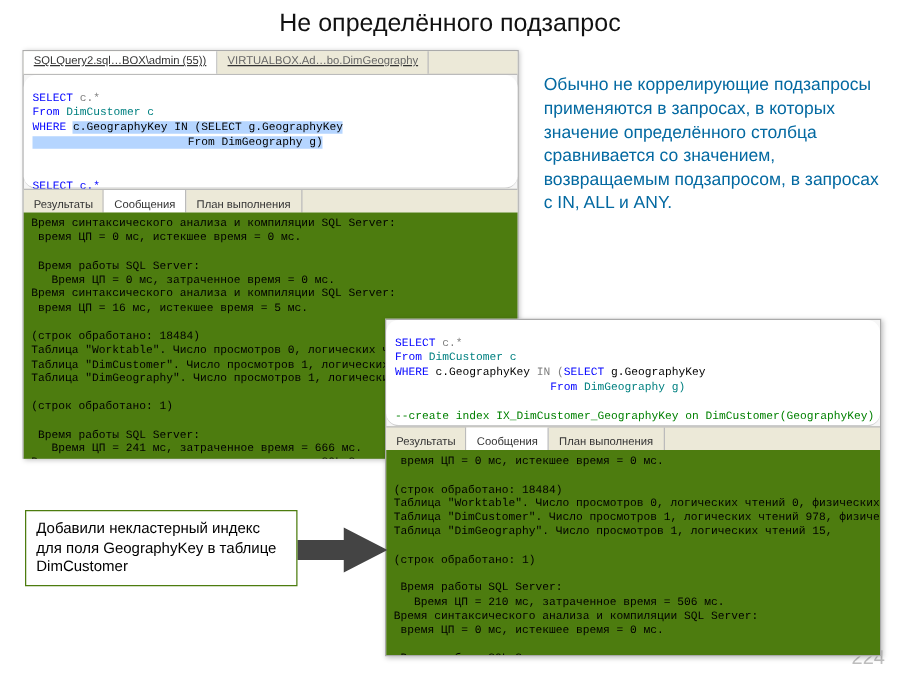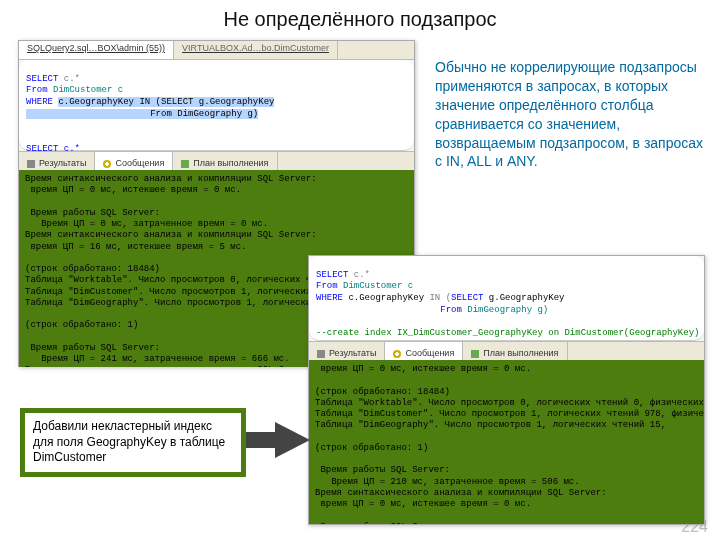--- a/index.html
+++ b/index.html
@@ -27,21 +27,21 @@
   }
   .paragraph {
     font-size: 14px;
     line-height: 1.35;
     color: #0369a1;
   }
   .desc1 { position: absolute; left: 435px; top: 58px; width: 270px; }
   .desc2 {
     position: absolute; left: 20px; top: 408px; width: 200px;
     font-size: 12px; line-height: 1.3;
-    background: #fff; border: 5px solid #4d7c0f;
+    background: #fff; border: 1px solid #4d7c0f;
     padding: 6px 8px; z-index: 4;
   }
   .arrow {
     position: absolute; left: 220px; top: 420px;
     width: 90px; height: 40px; z-index: 3;
   }
   .ssms-window {
     position: absolute;
     border: 1px solid #aaa;
     background: #f6f6f6;
@@ -69,21 +69,21 @@
   .kw { color:#0000ff; }
   .obj { color:#008080; }
   .func { color:#808080; }
   .comment { color:#008000; }
   .sel { background:#b5d5ff; }
   .resulttabs {
     display:flex; height:18px; background:#ece9d8;
     font-family: Tahoma, sans-serif; font-size:9px; color:#333;
     border-top:1px solid #bbb;
   }
-  .rtab { padding:2px 8px; border-right:1px solid #bbb; display:flex; align-items:flex-end; gap:4px;}
+  .rtab { padding:2px 8px; border-right:1px solid #bbb; display:flex; align-items:center; gap:4px;flex-direction:column;}
   .rtab.active { background:#fff; }
   .ico { width:8px; height:8px; display:inline-block; }
   .ico.grid { background:linear-gradient(#888,#888); }
   .ico.msg { background: radial-gradient(circle,#fff 30%,#cfae00 31%); border-radius:50%; }
   .ico.plan { background:#6aa84f; }
   .messages {
     background:#4d7c0f; padding:4px 6px; white-space: pre; line-height:1.25;
     overflow:hidden; flex:1;
   }
   .messages-wrap { display:flex; flex-direction:column; height:calc(100% - 18px); }
@@ -97,21 +97,21 @@
 <div class="paragraph desc1">Обычно не коррелирующие подзапросы применяются в запросах, в которых значение определённого столбца сравнивается со значением, возвращаемым подзапросом, в запросах с IN, ALL и ANY.</div>
 <div class="desc2">Добавили некластерный индекс для поля GeographyKey в таблице DimCustomer</div>
 
 <svg class="arrow" viewBox="0 0 90 40">
   <path d="M0,12 L55,12 L55,2 L90,20 L55,38 L55,28 L0,28 Z" fill="#444"></path>
 </svg>
 
 <div class="ssms-window w1">
   <div class="filetabs">
     <div class="filetab">SQLQuery2.sql…BOX\admin (55))</div>
-    <div class="filetab inactive">VIRTUALBOX.Ad…bo.DimCustomer</div>
+    <div class="filetab inactive">VIRTUALBOX.Ad…bo.DimGeography</div>
   </div>
   <div class="messages-wrap">
     <div class="editor" style="height:86px;">
 <span class="gutter"></span><span class="kw">SELECT</span><span class="func"> c.*</span>
 <span class="gutter"></span><span class="kw">From</span><span class="obj"> DimCustomer c</span>
 <span class="gutter"></span><span class="kw">WHERE </span><span class="sel">c.GeographyKey IN (SELECT g.GeographyKey</span>
 <span class="gutter"></span><span class="sel">                       From DimGeography g)</span>
 <span class="gutter"></span>
 <span class="gutter"></span>
 <span class="gutter"></span><span class="kw">SELECT c.*</span></div>

